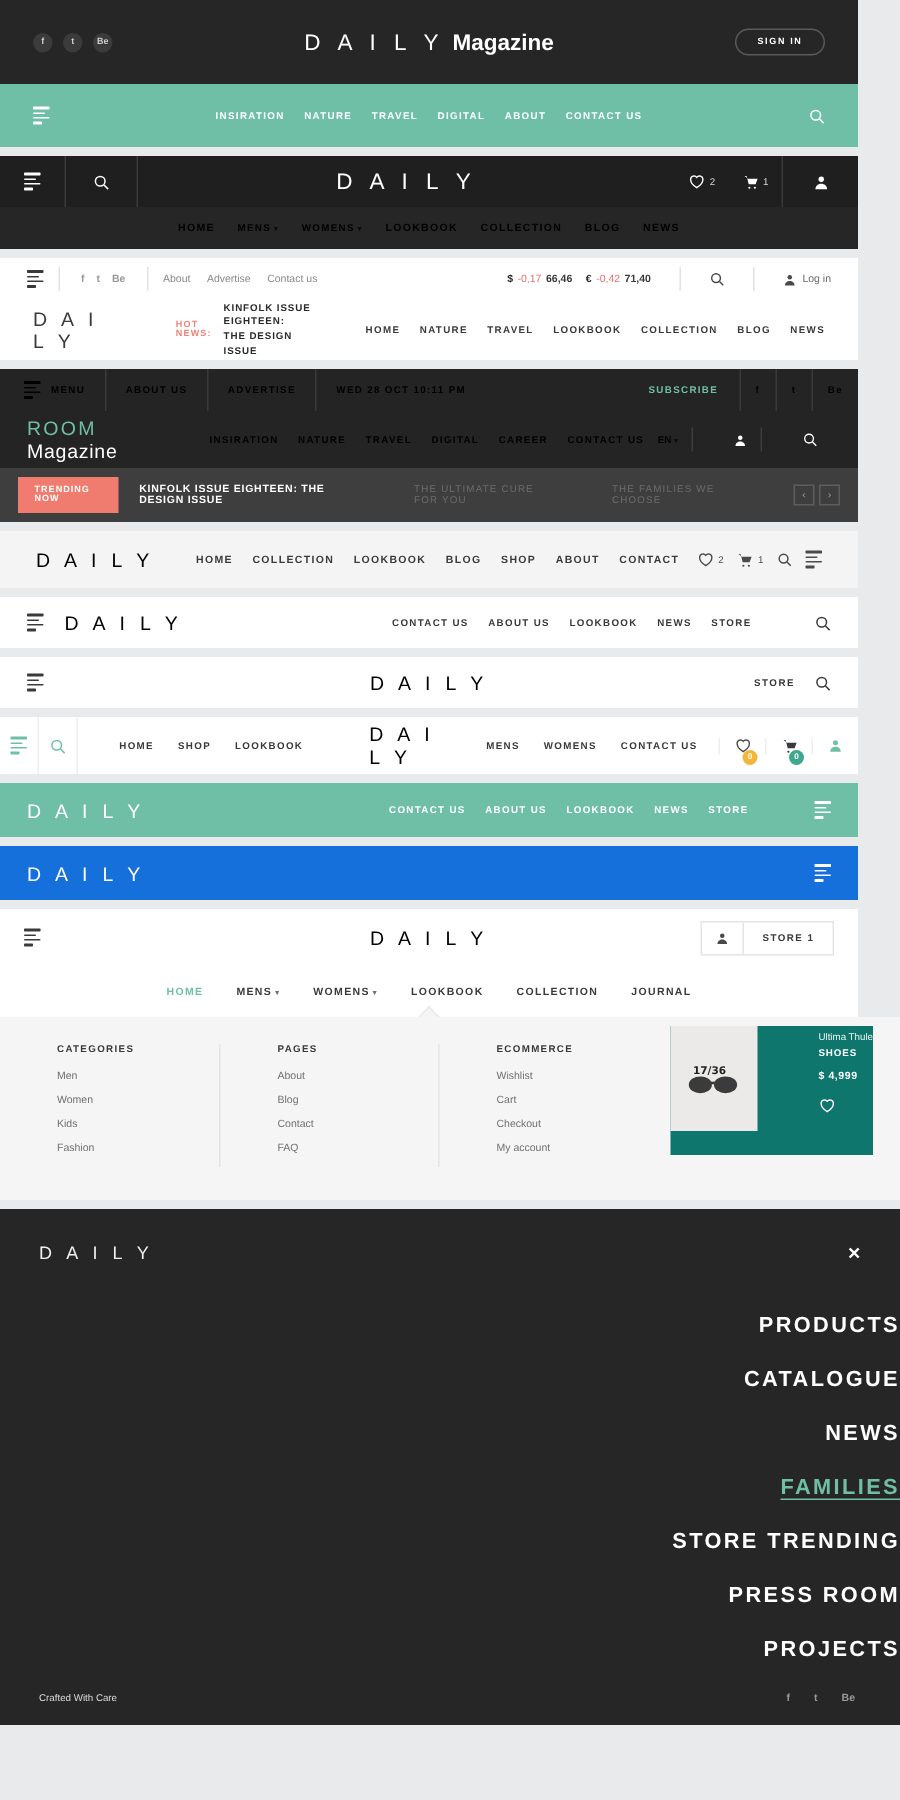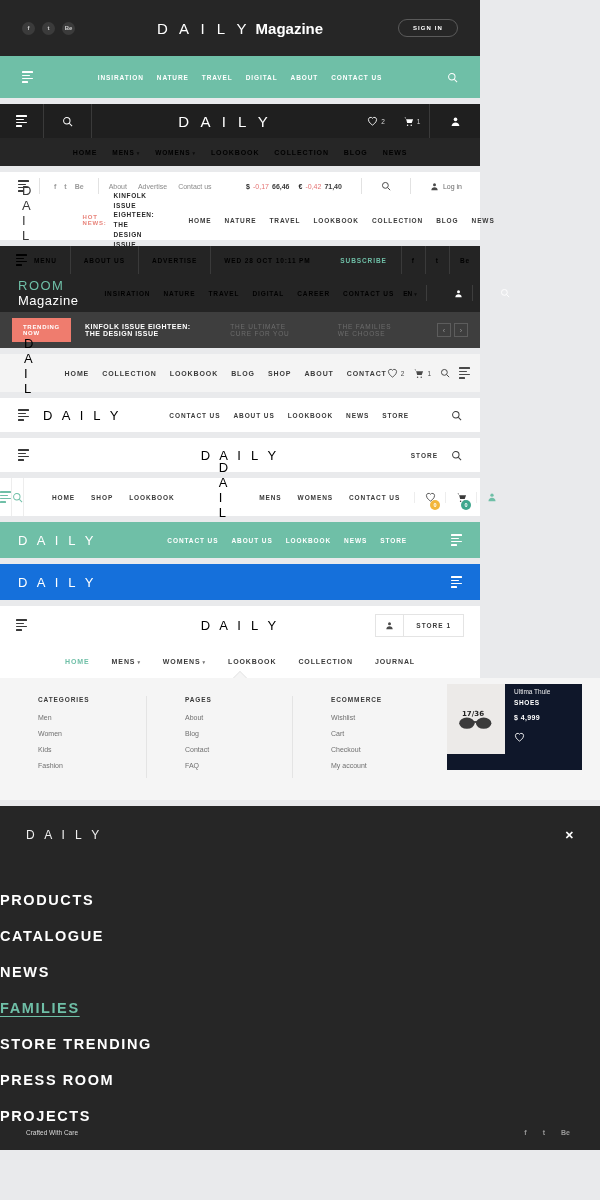--- a/index.html
+++ b/index.html
@@ -5,21 +5,21 @@
   * { box-sizing: border-box; margin: 0; padding: 0; }
   html, body {
     width: 600px;
     background: #e9eaec;
     font-family: "Liberation Sans", sans-serif;
     -webkit-font-smoothing: antialiased;
   }
   .page { width: 600px; background: #e9eaec; }
 
   
-  .bar { width: 480px; position: relative; display: flex; align-items: center; }
+  .bar { width: 572px; position: relative; display: flex; align-items: center; }
   .dark { background: #262626; color: #fff; }
   .darker { background: #1f1f1f; color: #fff; }
   .teal { background: #6fbfa7; color: #ffffff; }
   .blue { background: #1570db; color: #ffffff; }
   .gap { height: 6px; background: #e9eaec; width: 600px; }
 
   .logo-serif {
     font-family: "Liberation Sans", sans-serif;
     letter-spacing: 3.2px;
     font-weight: 300;
@@ -177,34 +177,34 @@
              width: 11px; height: 11px; background: #f5f5f5; border-left: 1px solid #eaeaea; border-top: 1px solid #eaeaea; }
 
   
   .mega { background: #f5f5f5; padding: 18px 0 22px 0; display: flex; position: relative; }
   .mega .col { padding-left: 38px; width: 146px; }
   .mega .col + .col { border-left: 1px solid #e4e4e4; }
   .mega h4 { font-size: 6.5px; font-weight: 700; letter-spacing: .9px; color: #3a3a3a;
              text-transform: uppercase; margin-bottom: 11px; }
   .mega li { list-style: none; font-size: 7px; color: #707070; margin-bottom: 9px; }
   .promo { position: absolute; right: 18px; top: 6px; width: 135px; height: 86px;
-           background: #0f172a; display: flex; padding: 0; }
+           background: #0f766e; display: flex; padding: 0; justify-content: space-between; }
   .promo .thumb { width: 58px; height: 70px; background: #eceae8; display: flex;
                   align-items: center; justify-content: center; }
   .promo .info { padding-left: 9px; color: #fff; padding-top: 4px; }
   .promo .n { font-size: 6.5px; opacity: .92; margin-bottom: 4px; }
   .promo .c { font-size: 6.5px; font-weight: 700; letter-spacing: .6px; margin-bottom: 8px; }
   .promo .p { font-size: 7px; font-weight: 700; letter-spacing: .4px; margin-bottom: 11px; }
 
   
   .overlay { background: #262626; padding: 22px 0 0 0; min-height: 344px; position: relative; }
   .ov-top { display: flex; justify-content: space-between; align-items: center; padding: 0 26px; }
   .ov-top .lg { color: #eee; font-size: 12px; letter-spacing: 3.4px; font-weight: 300; }
   .ov-close { color: #fff; font-size: 11px; font-weight: 700; background: none; border: none; cursor: pointer; }
-  .ov-menu { margin-top: 50px; text-align: left; }
+  .ov-menu { margin-top: 34px; text-align: right; }
   .ov-menu a { display: block; color: #fff; font-size: 14.5px; font-weight: 700; letter-spacing: 1.6px;
                text-decoration: none; margin-bottom: 20px; }
   .ov-menu a.hl { color: #6fbfa7; text-decoration: underline; text-underline-offset: 3px; }
   .ov-foot { position: absolute; bottom: 14px; left: 0; right: 0; padding: 0 26px;
              display: flex; justify-content: space-between; align-items: center; }
   .ov-foot .cw { font-size: 6.5px; color: #dadada; }
   .ov-foot .socs { display: flex; gap: 8px; color: #9a9a9a; }
 </style>
 </head>
 <body>

